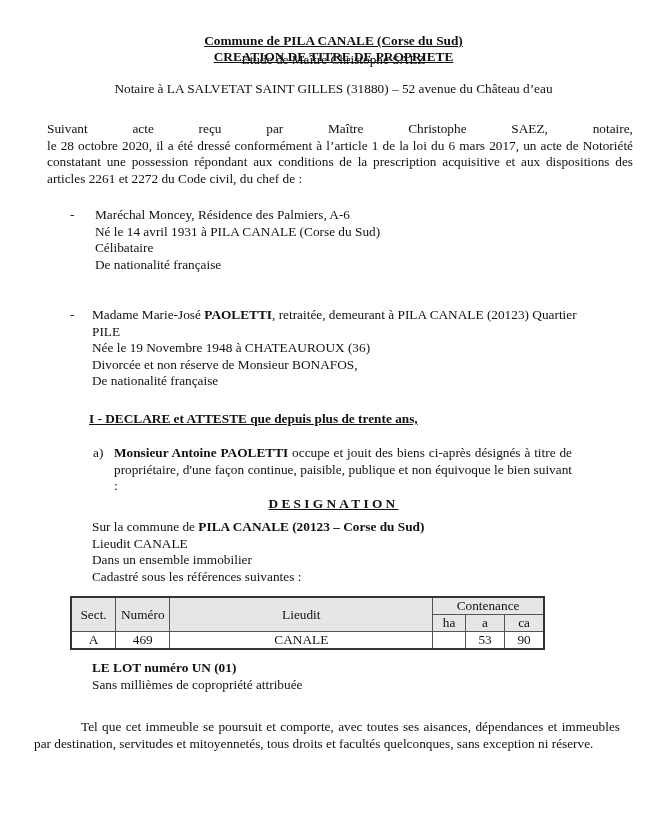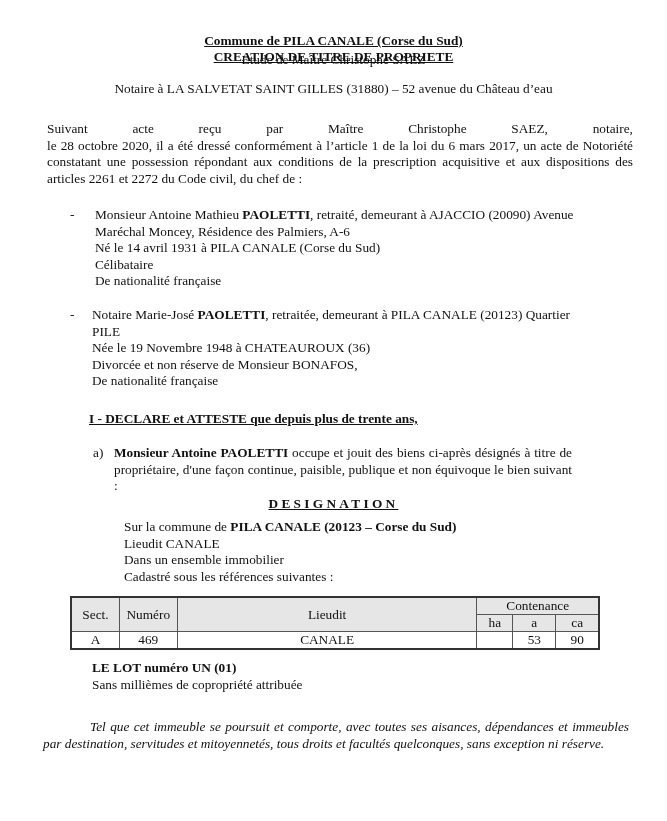--- a/index.html
+++ b/index.html
@@ -28,35 +28,35 @@
   #p1dash { top: 207px; }
   #p1 { top: 207px; left: 95px; }
   #p2dash { top: 307px; }
   #p2 { top: 307px; }
 
   #section1 { left: 89px; top: 411px; text-align: right; }
   #item-a-label { left: 93px; top: 445px; }
   #item-a { left: 114px; width: 458px; top: 445px; }
 
   #desig { top: 496px; letter-spacing: 3.3px; }
-  #desig-lines { left: 92px; top: 519px; margin-left: 32px; }
+  #desig-lines { left: 92px; top: 519px; }
 
   table#cadastre {
-    position: absolute; left: 70px; top: 596px; width: 530px;
+    position: absolute; left: 70px; top: 596px; width: 475px;
     border-collapse: collapse; font-size: 13.3px; line-height: 14px;
     border: 2px solid #333;
   }
   #cadastre th, #cadastre td {
     border: 1px solid #555; text-align: center; font-weight: normal; padding: 1px 2px;
   }
   #cadastre thead th { background: #e6e6e6; }
   #cadastre td { background: #ffffff; }
 
   #lot { left: 92px; top: 660px; }
-  #closing { left: 43px; width: 586px; top: 719px; font-style: italic; }
+  #closing { left: 34px; width: 586px; top: 719px; }
   #closing .indent { text-indent: 47px; }
 </style>
 </head>
 <body>
 
 <div class="abs center b u line" id="hdr1">Commune de PILA CANALE (Corse du Sud)</div>
 <div class="abs center b u line" id="hdr2">CREATION DE TITRE DE PROPRIETE</div>
 <div class="abs center line" id="hdr3">Etude de Maître Christophe SAEZ</div>
 <div class="abs center line" id="hdr4">Notaire à LA SALVETAT SAINT GILLES (31880) – 52 avenue du Château d’eau</div>
 
@@ -69,30 +69,29 @@
     <span>Maître</span>
     <span>Christophe</span>
     <span>SAEZ,</span>
     <span>notaire,</span>
   </div>
   <div class="just">le 28 octobre 2020, il a été dressé conformément à l’article 1 de la loi du 6 mars 2017, un acte de Notoriété constatant une possession répondant aux conditions de la prescription acquisitive et aux dispositions des articles 2261 et 2272 du Code civil, du chef de :</div>
 </div>
 
 <span class="bullet-dash" id="p1dash">-</span>
 <div class="person" id="p1">
-  <div class="line"><span>Monsieur Antoine Mathieu </span><span class="b">PAOLETTI</span><span>, retraité, demeurant à AJACCIO (20090) Avenue</span></div>
   <div class="line">Maréchal Moncey, Résidence des Palmiers, A-6</div>
   <div class="line">Né le 14 avril 1931 à PILA CANALE (Corse du Sud)</div>
   <div class="line">Célibataire</div>
   <div class="line">De nationalité française</div>
 </div>
 
 <span class="bullet-dash" id="p2dash">-</span>
 <div class="person" id="p2">
-  <div class="line"><span>Notaire Marie-José </span><span class="b">PAOLETTI</span><span>, retraitée, demeurant à PILA CANALE (20123) Quartier</span></div>
+  <div class="line"><span>Madame Marie-José </span><span class="b">PAOLETTI</span><span>, retraitée, demeurant à PILA CANALE (20123) Quartier</span></div>
   <div class="line">PILE</div>
   <div class="line">Née le 19 Novembre 1948 à CHATEAUROUX (36)</div>
   <div class="line">Divorcée et non réserve de Monsieur BONAFOS,</div>
   <div class="line">De nationalité française</div>
 </div>
 
 <div class="abs b u line" id="section1">I - DECLARE et ATTESTE que depuis plus de trente ans,</div>
 <span class="abs" id="item-a-label">a)</span>
 <div class="abs just" id="item-a"><span class="b">Monsieur Antoine PAOLETTI</span><span> occupe et jouit des biens ci-après désignés à titre de propriétaire, d'une façon continue, paisible, publique et non équivoque le bien suivant :</span></div>
 

